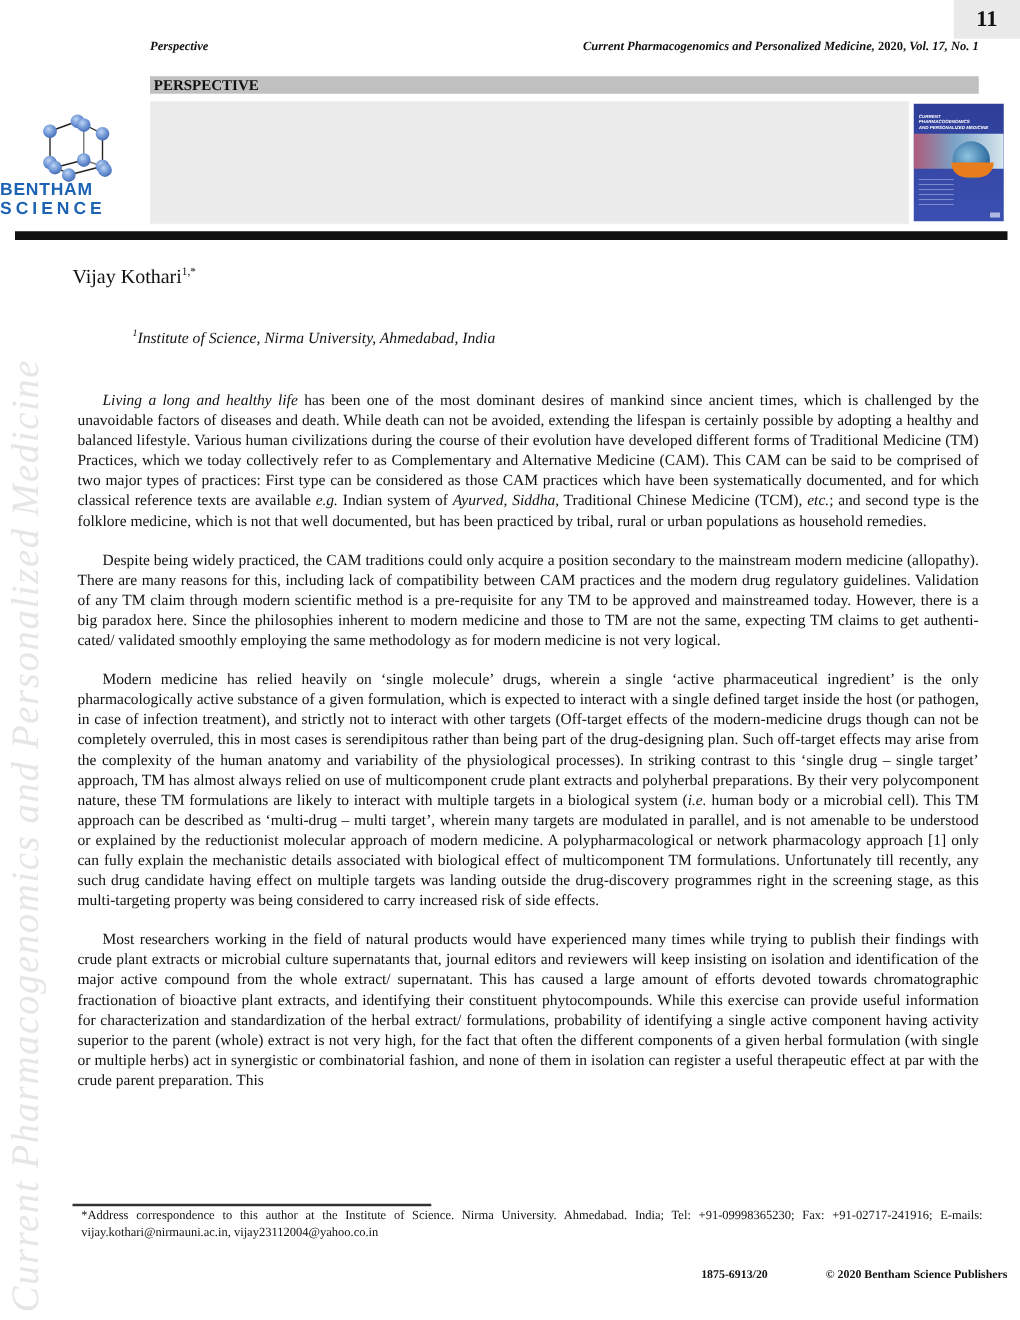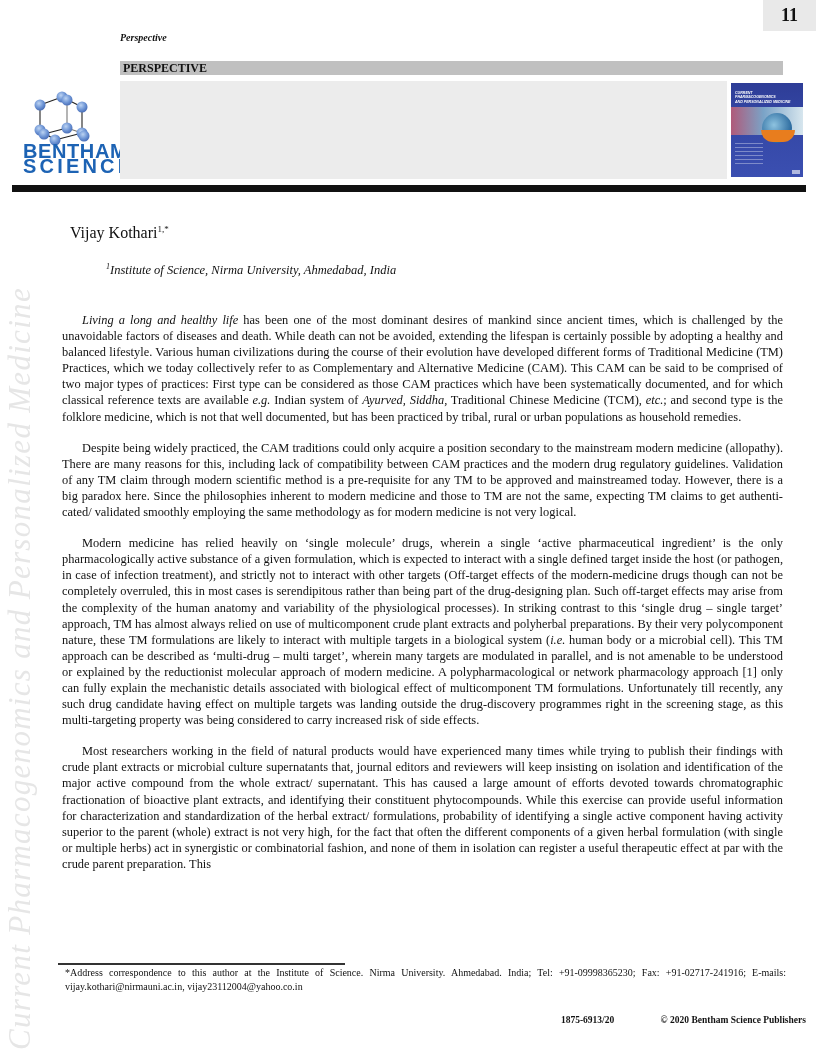--- a/index.html
+++ b/index.html
@@ -55,31 +55,31 @@
   }
   .cover .lines {
     position: absolute; left: 4px; top: 60px; width: 28px; height: 22px;
     background: repeating-linear-gradient(180deg, rgba(255,255,255,0.35) 0 1px, transparent 1px 4px);
   }
   .cover .pub {
     position: absolute; right: 3px; bottom: 3px; width: 8px; height: 4px; background: rgba(255,255,255,0.6);
   }
   .logo { position: absolute; left: 12px; top: 82px; width: 105px; height: 100px; }
   .logo-text {
-    position: absolute; left: 23px; top: 144px; width: 102px;
+    position: absolute; left: 0; top: 144px; width: 102px;
     font-family: "Liberation Sans", sans-serif; font-weight: bold; color: #1d63b4;
-    font-size: 20px; line-height: 15px; letter-spacing: 0.6px; text-align: right;
+    font-size: 14px; line-height: 15px; letter-spacing: 0.6px; text-align: left;
   }
   .logo-text span { display: block; }
   .logo-text .l2 { letter-spacing: 3.2px; }
   .rule-thick {
     position: absolute; left: 12px; top: 185px; width: 794px; height: 7px; background: #111;
   }
   .author {
-    position: absolute; left: 70px; top: 212px; font-size: 16px; margin-top: 12px;
+    position: absolute; left: 58px; top: 212px; font-size: 16px;
   }
   .author sup { font-size: 9px; }
   .affil {
     position: absolute; left: 62px; top: 262px; font-size: 12.5px; font-style: italic; margin-left: 44px;
   }
   .affil sup { font-size: 8px; }
   .body {
     position: absolute; left: 62px; top: 297px; width: 721px;
     font-size: 12.4px; line-height: 16.1px; text-align: justify; hyphens: manual;
   }
@@ -105,20 +105,25 @@
 <body>
 
 <div class="watermark">Current Pharmacogenomics and Personalized Medicine</div>
 
 <div class="page-num-box">
   <span>11</span>
 </div>
 
 <div class="running-head">
   <span class="left">Perspective</span>
+  <span class="right">
+    <span>Current Pharmacogenomics and Personalized Medicine,</span>
+    <b>2020,</b>
+    <span>Vol. 17, No. 1</span>
+  </span>
 </div>
 
 <div class="section-band">PERSPECTIVE</div>
 
 <svg class="logo" viewBox="0 0 105 100">
   <defs>
     <radialGradient id="ball" cx="40%" cy="35%" r="65%">
       <stop offset="0%" stop-color="#bcd3f2"></stop>
       <stop offset="60%" stop-color="#6f96d6"></stop>
       <stop offset="100%" stop-color="#4a6fb8"></stop>

